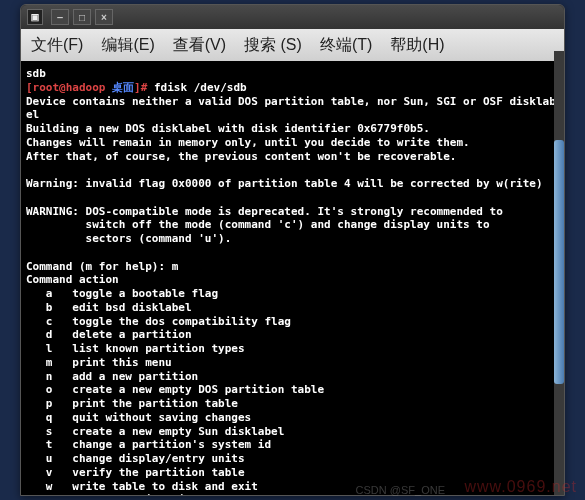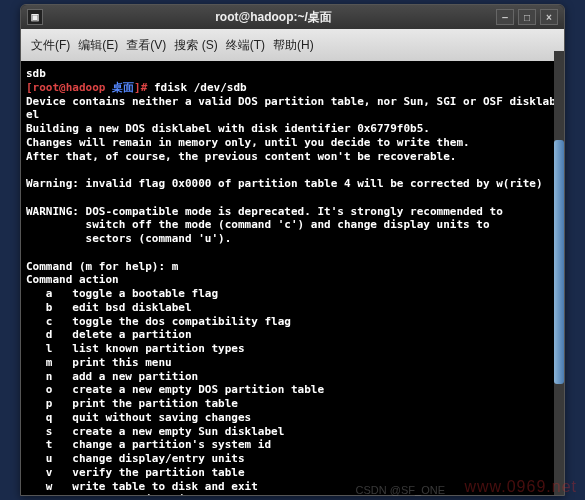--- a/index.html
+++ b/index.html
@@ -61,22 +61,23 @@
   justify-content: center;
   font-size: 10px;
   cursor: pointer;
 }
 .menubar {
   height: 22px;
   background: linear-gradient(#e8e8e8, #d0d0d0);
   display: flex;
   align-items: center;
   padding: 16px 6px;
+  gap: 10px;
   font-family: sans-serif;
-  font-size: 12px;
+  font-size: 16px;
   color: #222;
 }
 .menu-item { cursor: pointer; padding: 2px 4px; }
 .terminal {
   flex: 1;
   background: #000;
   color: #fff;
   padding: 6px 5px;
   overflow: hidden;
   white-space: pre;
@@ -122,21 +123,20 @@
   pointer-events: none;
   padding-left: 20px;
 }
 </style>
 </head>
 <body>
 
 <div class="window">
   <div class="titlebar">
     <div class="title-icon">▣</div>
-    <div class="title-text">root@hadoop:~/桌面</div>
     <div class="win-controls">
       <div class="win-btn">‒</div>
       <div class="win-btn">□</div>
       <div class="win-btn">×</div>
     </div>
   </div>
 
   <div class="menubar">
     <span class="menu-item">文件(F)</span>
     <span class="menu-item">编辑(E)</span>

